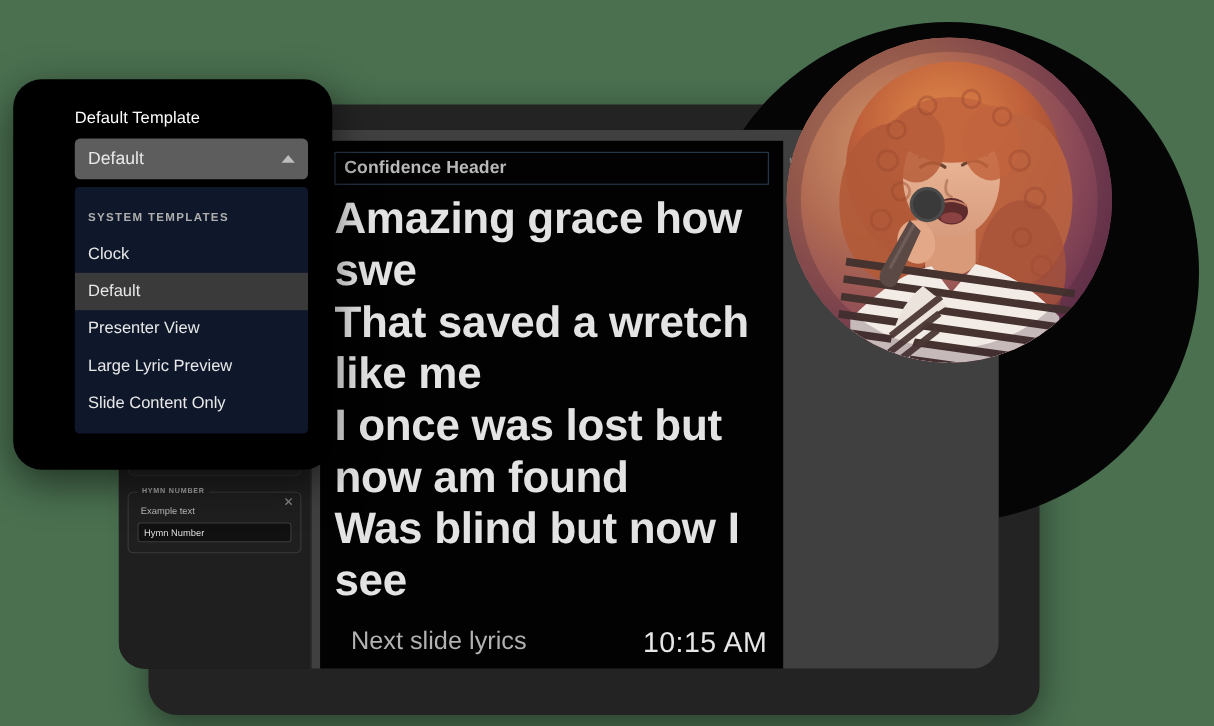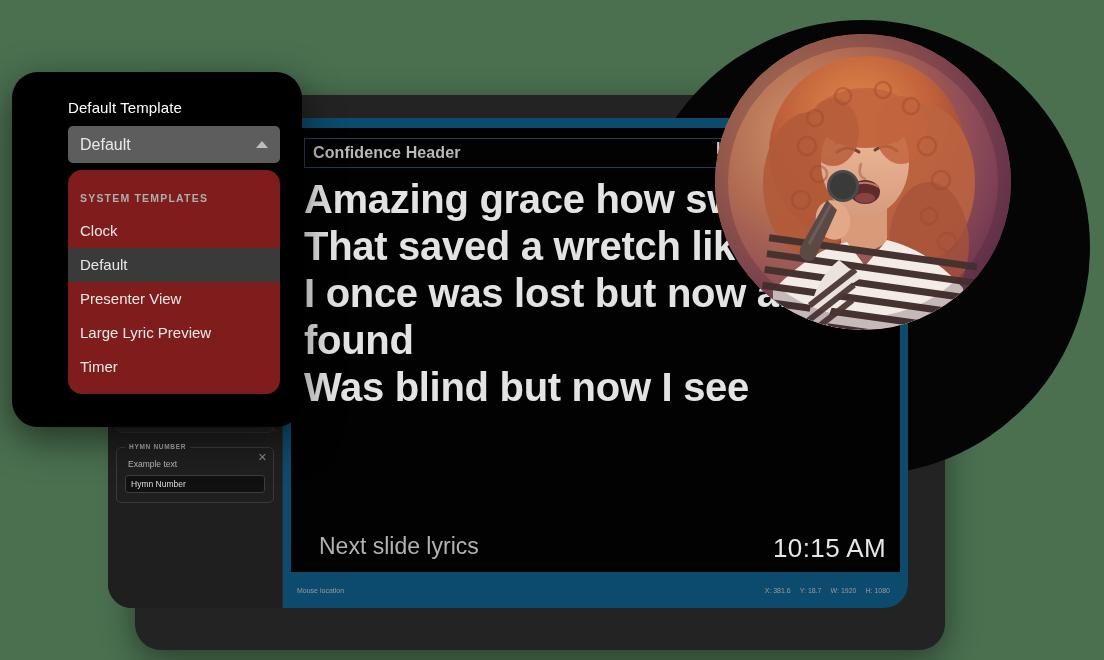--- a/index.html
+++ b/index.html
@@ -133,22 +133,22 @@
     border-radius: 3px;
     padding: 3px 5px;
     font-size: 8.5px;
     color: #dedede;
   }
 
   
   .app-right {
     flex: 1;
     display: flex;
-    flex-direction: column;
-    background: #0c4a6e;
+    flex-direction: row;
+    background: #404040;
     padding: 10px 8px 0 8px;
     box-sizing: border-box;
   }
 
   .screen {
     flex: 1;
     background: #020202;
     position: relative;
     overflow: hidden;
     margin-bottom: 0;
@@ -283,22 +283,22 @@
     border-left: 6px solid transparent;
     border-right: 6px solid transparent;
     border-bottom: 7px solid #bdbdbd;
   }
 
   .dd-menu {
     position: absolute;
     left: 68px;
     top: 170px;
     width: 212px;
-    background: #7f1d1d;
-    border-radius: 14px;
+    background: #0f172a;
+    border-radius: 4px;
     padding: 0 0 10px 0;
     overflow: hidden;
   }
   .dd-section {
     font-size: 10.5px;
     font-weight: bold;
     letter-spacing: 1.2px;
     color: #aeaeae;
     padding: 22px 0 10px 12px;
   }
@@ -487,16 +487,16 @@
     <span>Default</span>
     <span class="caret-up"></span>
   </div>
 
   <div class="dd-menu">
     <div class="dd-section">SYSTEM TEMPLATES</div>
     <div class="dd-item">Clock</div>
     <div class="dd-item selected">Default</div>
     <div class="dd-item">Presenter View</div>
     <div class="dd-item">Large Lyric Preview</div>
-    <div class="dd-item">Timer</div>
+    <div class="dd-item">Slide Content Only</div>
   </div>
 
 </div>
 
 </body></html>

